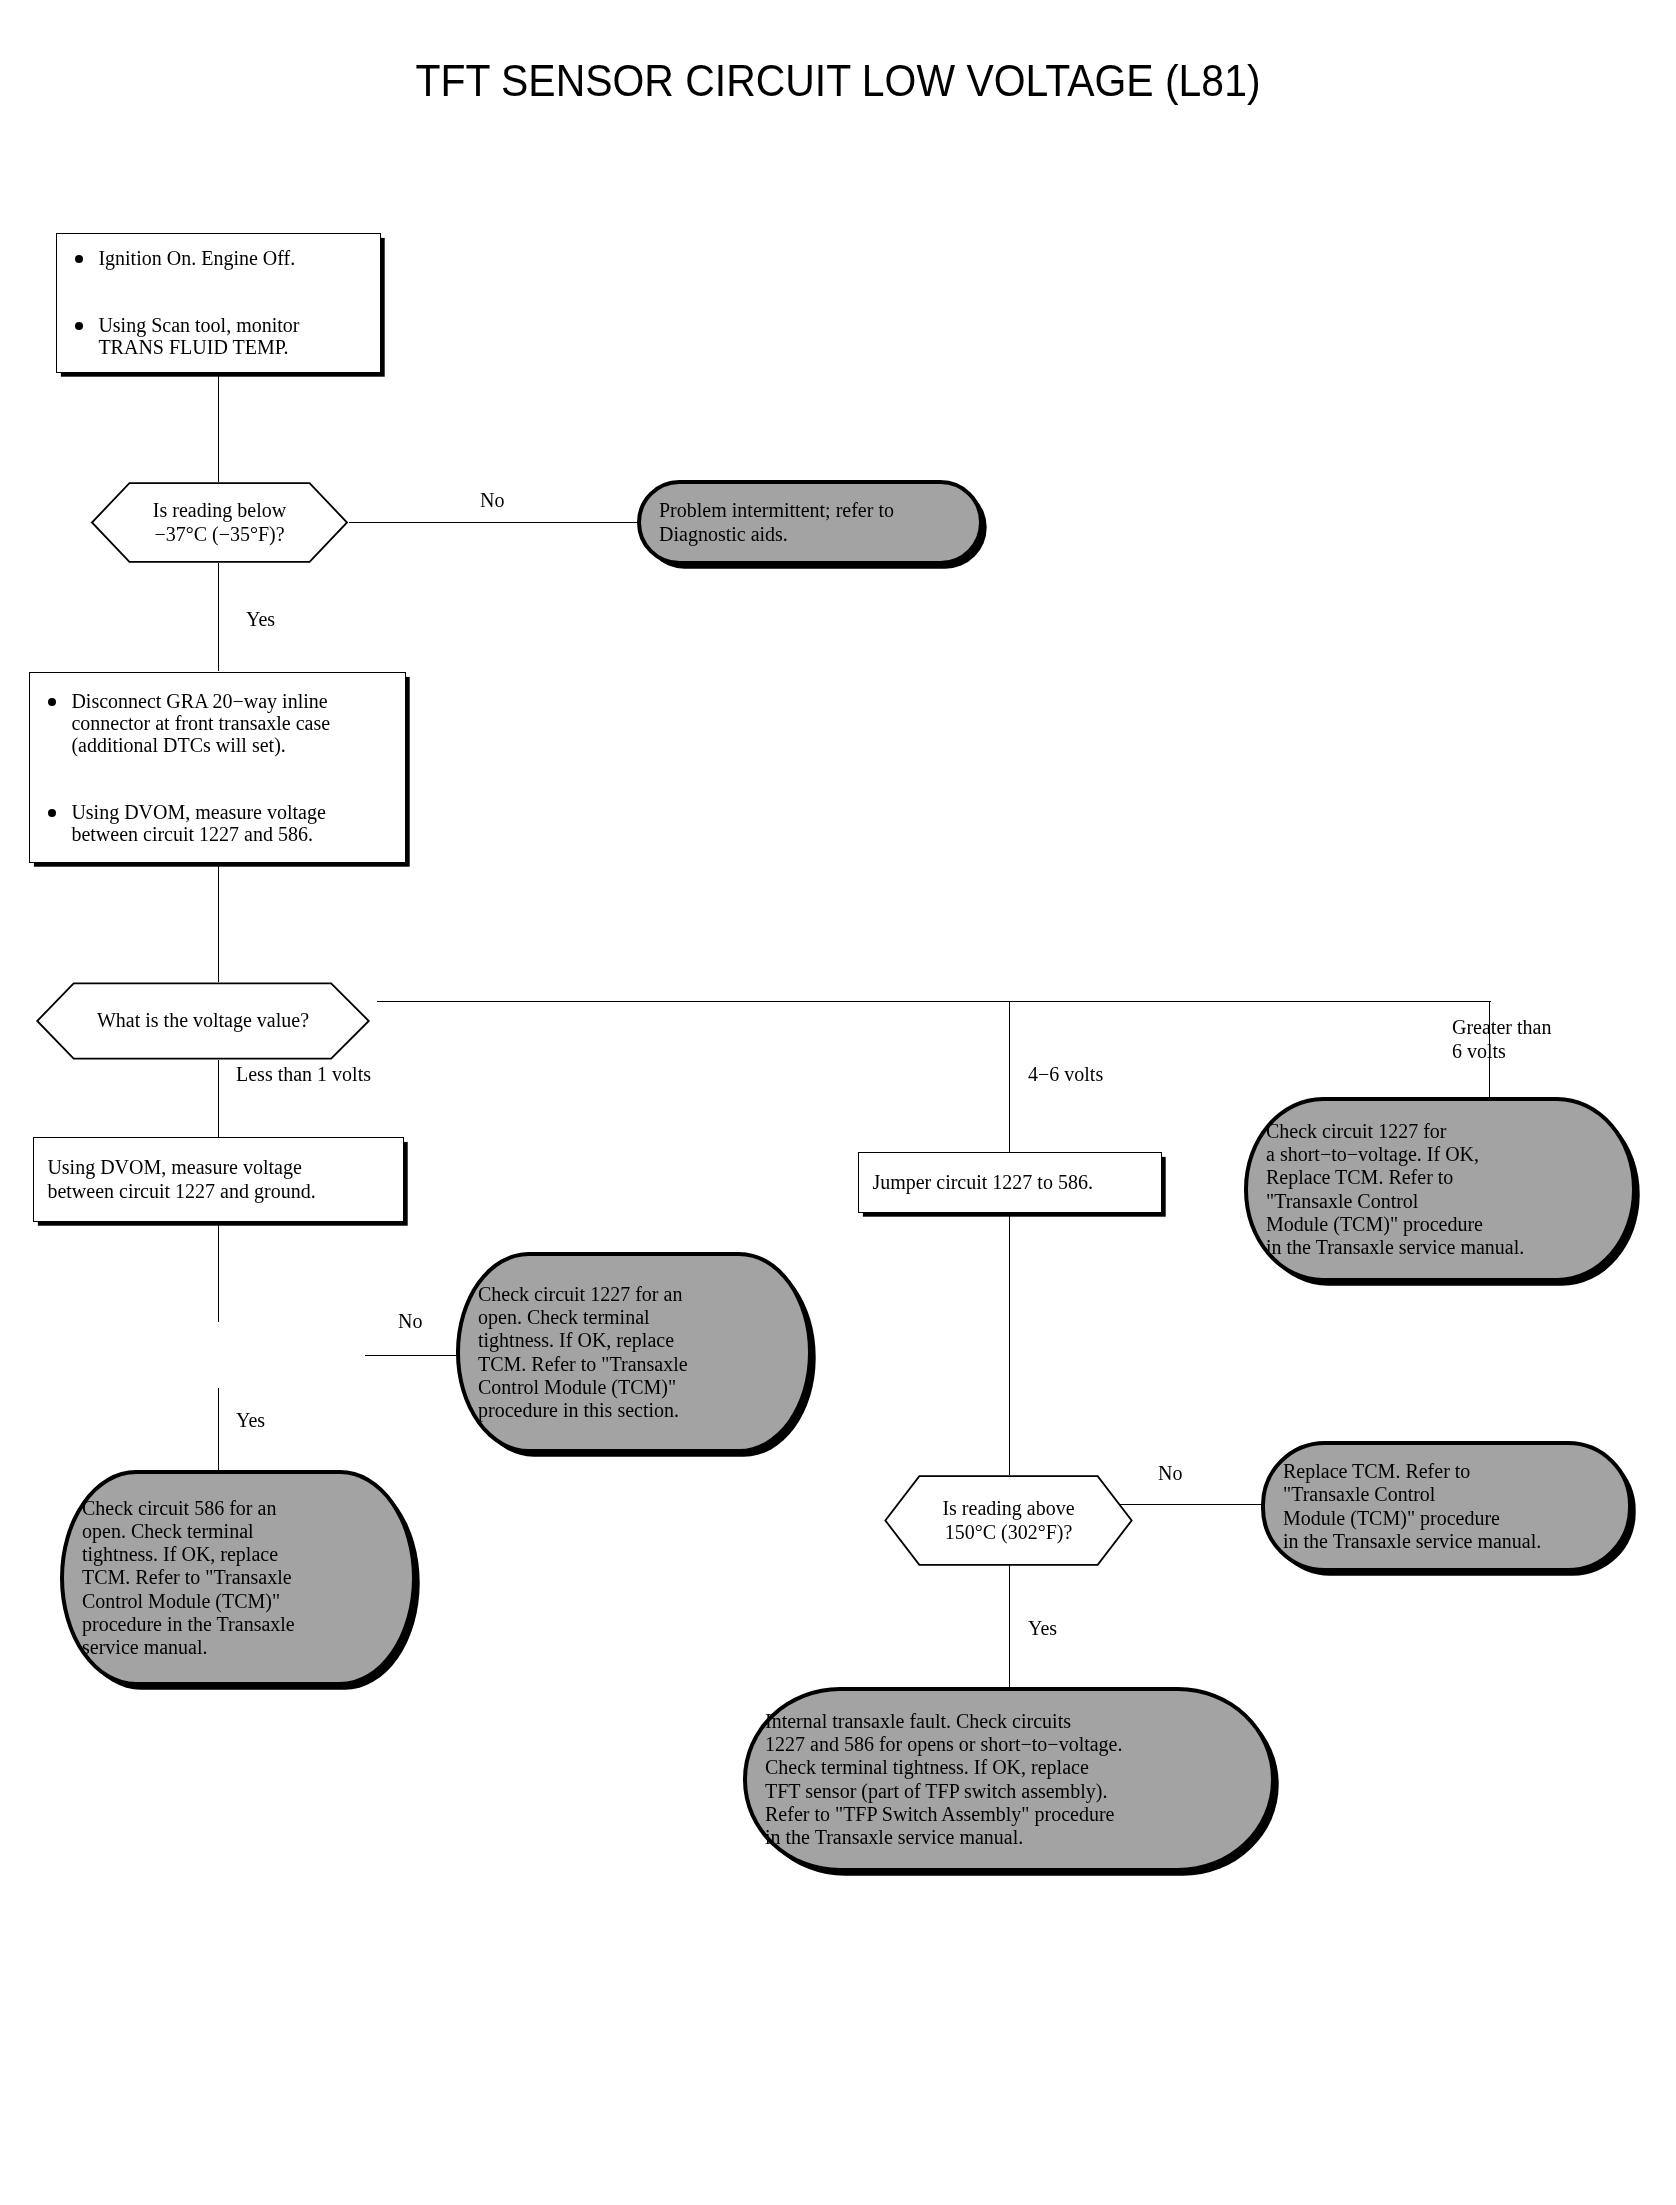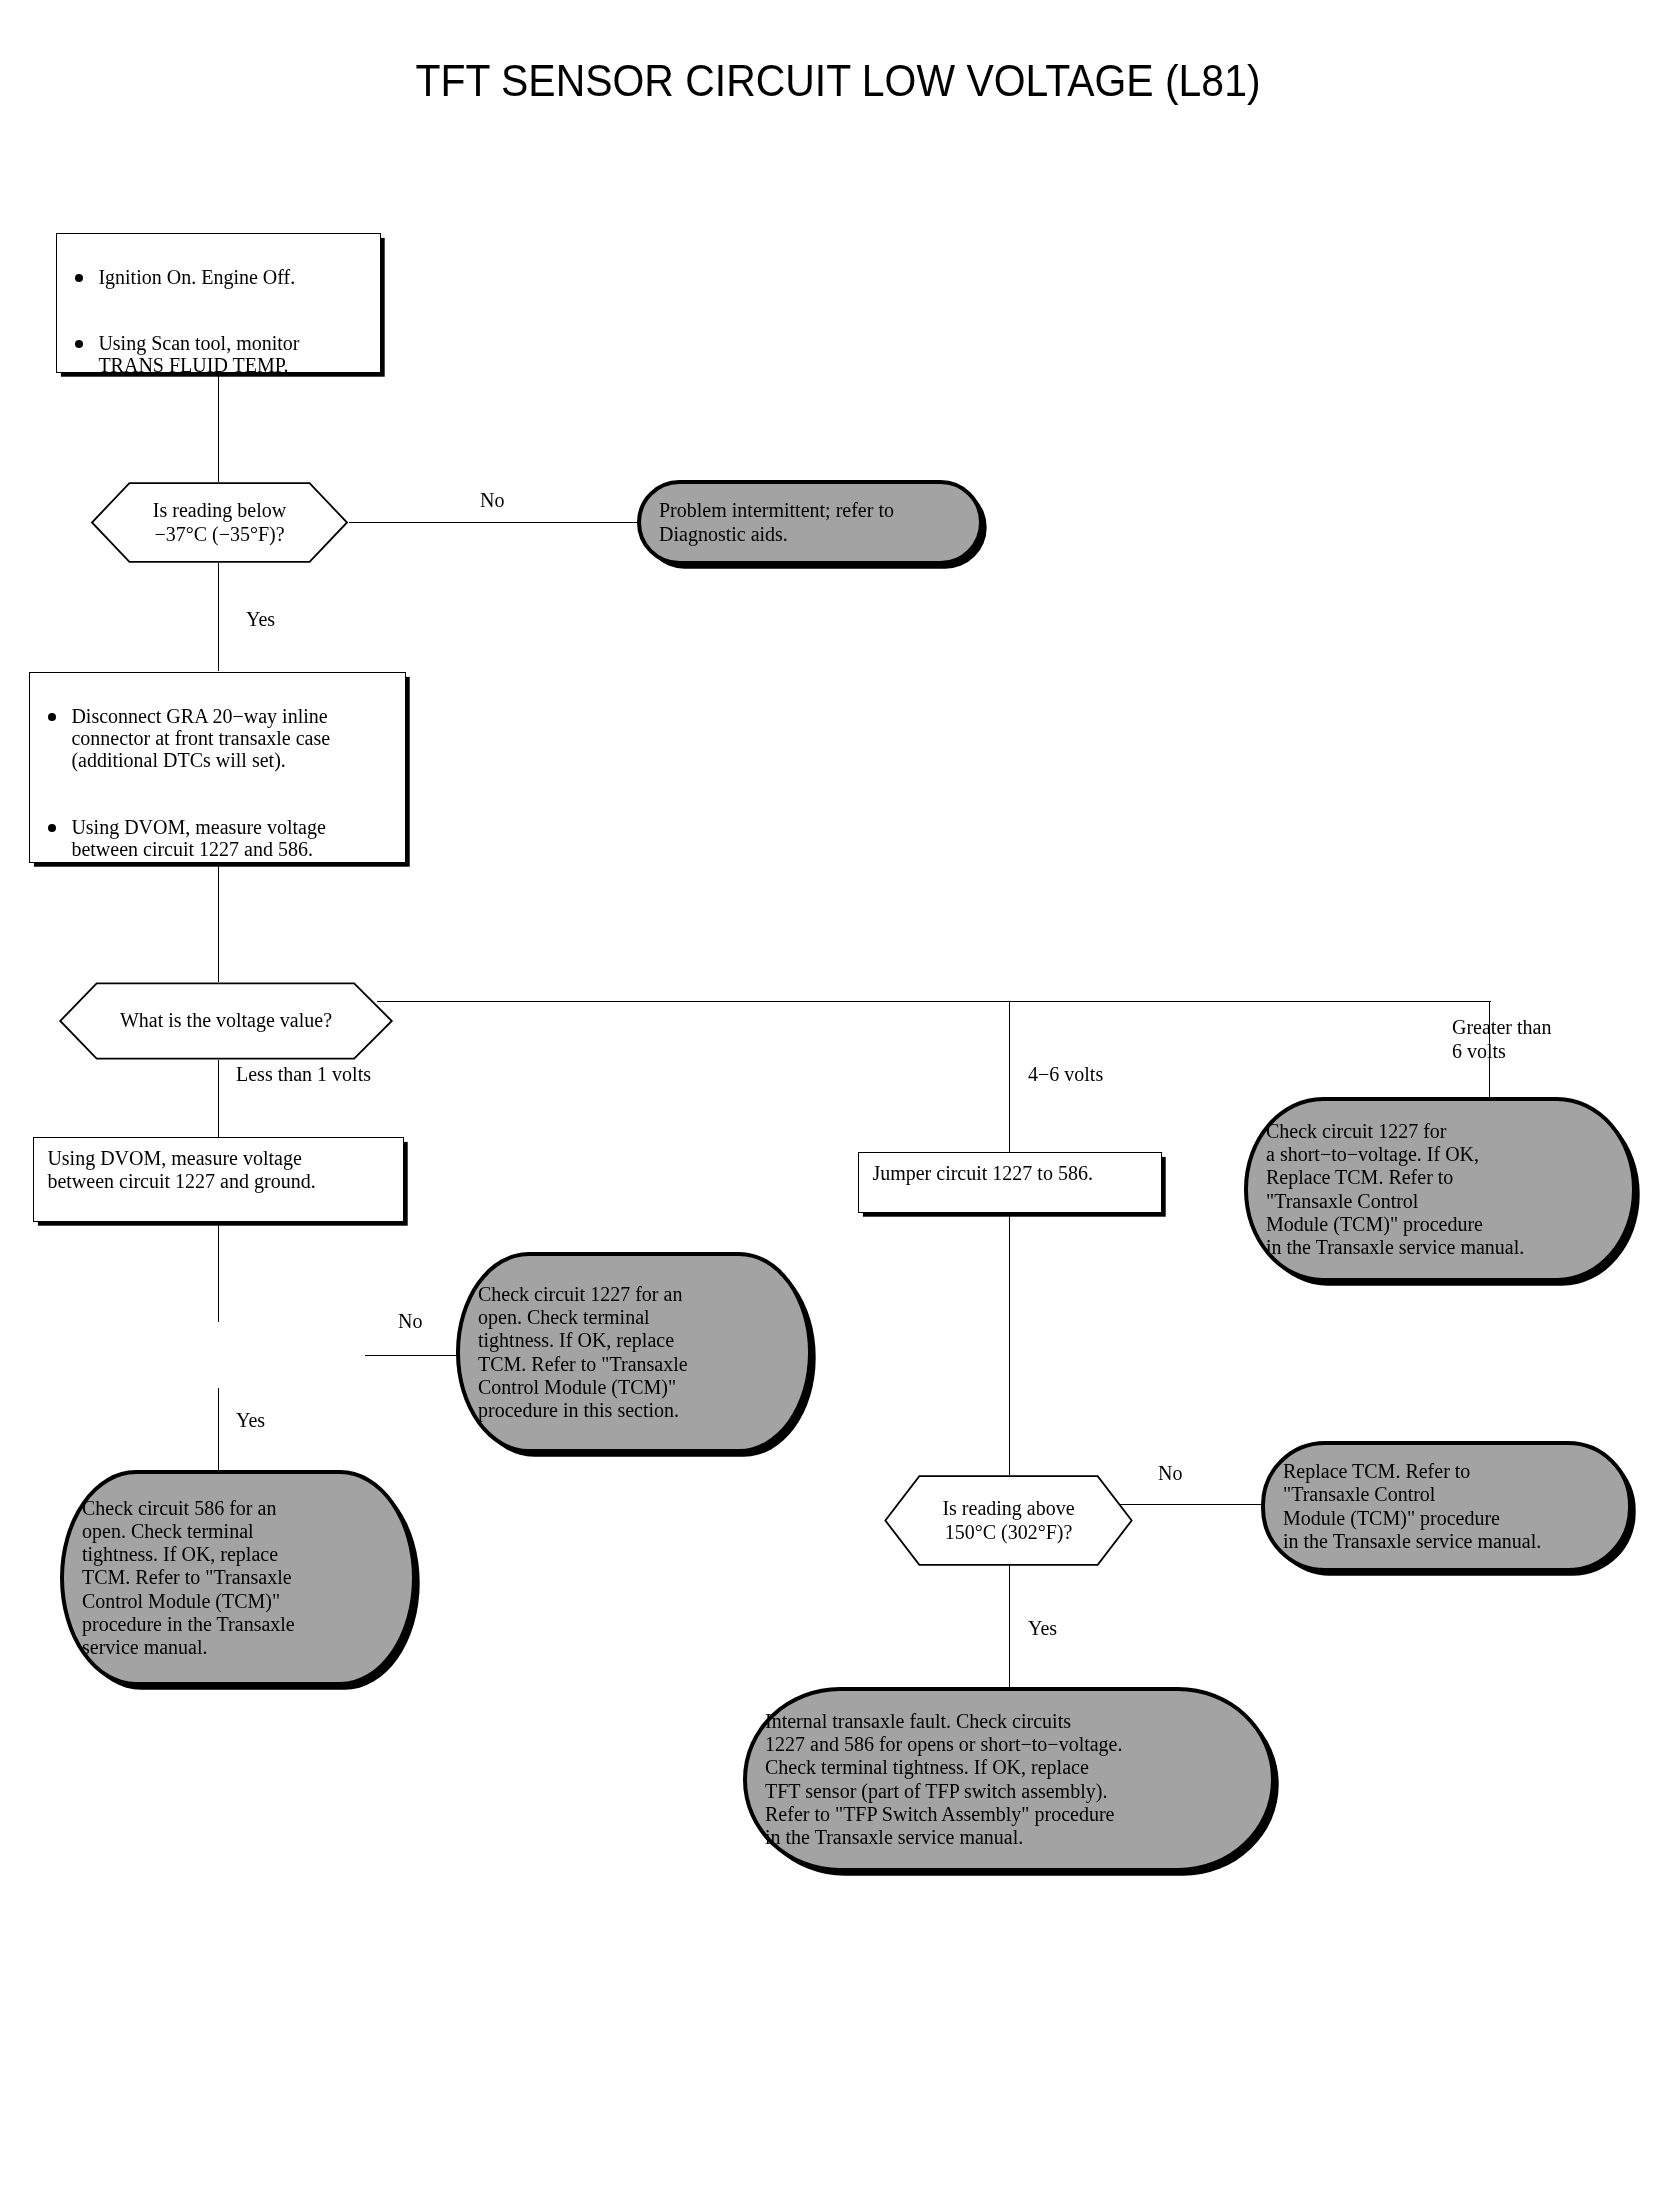--- a/index.html
+++ b/index.html
@@ -38,20 +38,21 @@
     position: absolute;
     box-sizing: border-box;
   }
 
   
   .proc {
     border: 1.8px solid #000;
     background: #fff;
     box-shadow: 4.3px 4.3px 0 -0.6px #000;
     display: flex;
+    align-items: center;
   }
   .proc-inner {
     padding: 8.5px 12px 8.5px 13.4px;
     width: 100%;
     box-sizing: border-box;
   }
 
   
   ul.bullets {
     margin: 0;
@@ -209,21 +210,21 @@
       <ul class="bullets txt">
         <li>Disconnect GRA 20−way inline
 connector at front transaxle case
 (additional DTCs will set).</li>
         <li>Using DVOM, measure voltage
 between circuit 1227 and 586.</li>
       </ul>
     </div>
   </div>
 
-  <div class="hexwrap" style="left:59px; top:982px; width:334px; height:78px;">
+  <div class="hexwrap" style="left:36px; top:982px; width:334px; height:78px;">
     <svg width="334" height="78" viewBox="0 0 550 128">
       <polygon points="62,2 486,2 548,64 486,126 62,126 2,64" fill="#ffffff" stroke="#000000" stroke-width="3"></polygon>
     </svg>
     <div class="hexlabel">What is the voltage value?</div>
   </div>
 
   <div class="node proc" style="left:33px; top:1137px; width:371px; height:85px;">
     <div class="proc-inner">
       <div class="txt-plain">Using DVOM, measure voltage
 between circuit 1227 and ground.</div>

